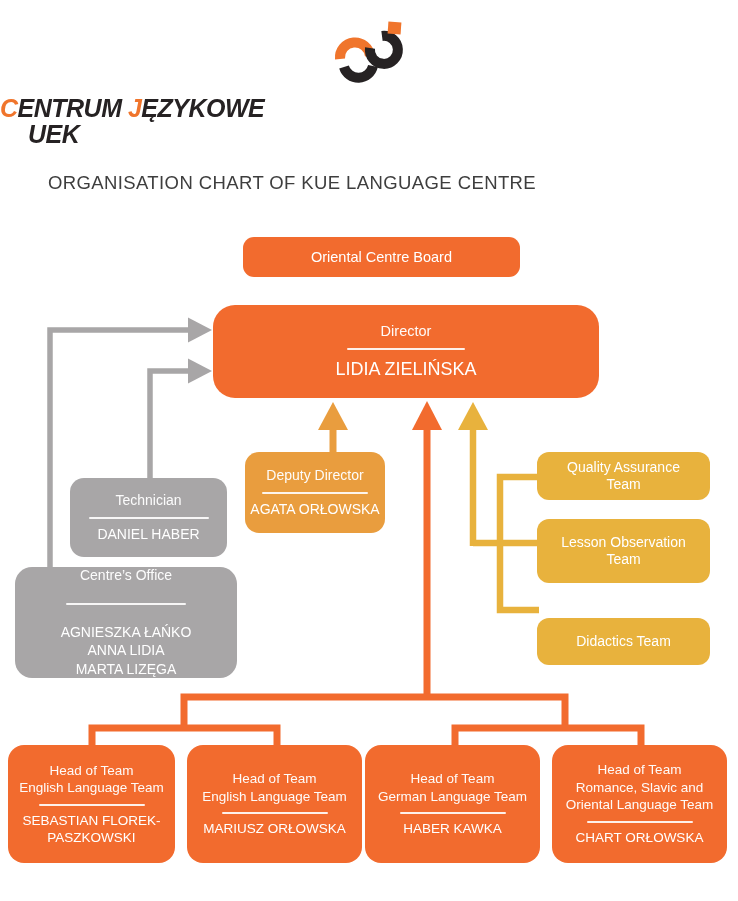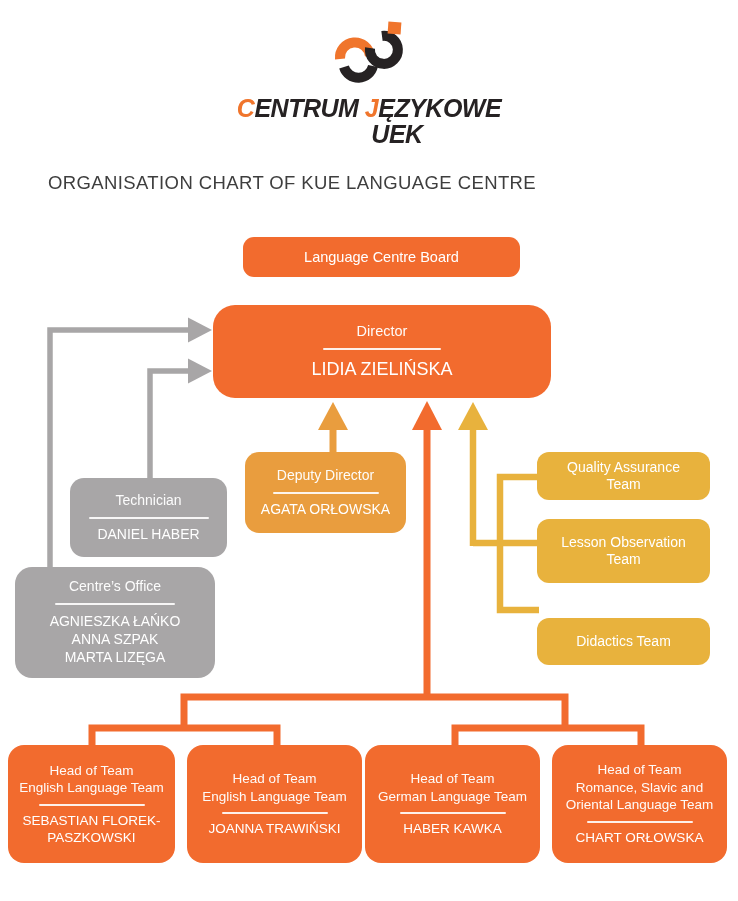--- a/index.html
+++ b/index.html
@@ -12,59 +12,59 @@
     --logo-orange:#F0752C;
   }
   *{margin:0;padding:0;box-sizing:border-box;}
   html,body{background:#fff;}
   body{font-family:"Liberation Sans", sans-serif;}
   .stage{position:relative;width:738px;height:901px;background:#fff;overflow:hidden;margin:0 auto;}
   .connectors{position:absolute;left:0;top:0;z-index:0;}
 
   
   .logo-mark{position:absolute;left:331px;top:20px;z-index:1;}
-  .logo-line{position:absolute;left:0;width:738px;text-align:center;z-index:1;
+  .logo-line{position:absolute;left:0;width:738px;text-align:left;z-index:1;
     font-style:italic;font-weight:bold;color:var(--logo-black);
     font-size:25px;letter-spacing:-0.5px;line-height:1.0;}
   .logo-line1{top:96px;}
   .logo-line2{top:122px;margin-left:28px;}
   .logo-line .accent{color:var(--logo-orange);}
 
   
   .page-title{position:absolute;left:0;top:172px;width:584px;text-align:center;z-index:1;
     font-size:18.5px;font-weight:400;color:var(--ink);letter-spacing:0.4px;}
 
   
   .node{position:absolute;z-index:2;color:#fff;display:flex;flex-direction:column;
     align-items:center;justify-content:center;text-align:center;line-height:1.25;}
   .node .role{opacity:.97;}
   .divider{display:block;height:2px;background:rgba(255,255,255,.9);border-radius:1px;}
 
   .board{left:243px;top:237px;width:277px;height:40px;background:var(--orange);
     border-radius:11px;font-size:14.5px;}
 
-  .director{left:213px;top:305px;width:338px;height:93px;background:var(--orange);
+  .director{left:213px;top:305px;width:386px;height:93px;background:var(--orange);
     border-radius:22px;font-size:14.5px;}
   .director .divider{width:118px;margin:8px 0;}
   .director .name{font-size:18px;}
 
-  .deputy{left:245px;top:452px;width:161px;height:81px;background:var(--amber);
+  .deputy{left:245px;top:452px;width:140px;height:81px;background:var(--amber);
     border-radius:14px;font-size:14px;}
   .deputy .divider{width:106px;margin:7px 0;}
 
   .gold{left:537px;width:173px;background:var(--gold);border-radius:12px;
     font-size:14px;padding:0 22px;align-items:center;}
   .gold1{top:452px;height:48px;}
   .gold2{top:519px;height:64px;}
   .gold3{top:586px;height:47px;margin-top:32px;}
 
   .grayed{background:var(--gray);}
   .technician{left:70px;top:478px;width:157px;height:79px;border-radius:14px;font-size:14px;}
   .technician .divider{width:120px;margin:7px 0;}
-  .office{left:15px;top:567px;width:200px;height:111px;border-radius:17px;font-size:14px;}
+  .office{left:15px;top:567px;width:222px;height:111px;border-radius:17px;font-size:14px;justify-content:space-between;}
   .office .divider{width:120px;margin:7px 0;}
   .office .member{display:block;line-height:1.32;}
 
   .head{top:745px;height:118px;background:var(--orange);border-radius:16px;
     font-size:13.5px;padding:0 8px;}
   .head .divider{width:106px;margin:7px 0;}
   .head .role-line{display:block;line-height:1.3;}
   .head1{left:8px;width:167px;}
   .head2{left:187px;width:175px;}
   .head3{left:365px;width:175px;}
@@ -103,21 +103,21 @@
     <path d="M13,47 A15,15 0 0 0 42,46" fill="none" stroke="#262223" stroke-width="10"></path>
     <path d="M51,16 A14,14 0 1 1 39,28" fill="none" stroke="#262223" stroke-width="10"></path>
     <rect x="57" y="2" width="13" height="12" fill="#F0752C" transform="rotate(4 63 8)"></rect>
   </svg>
   <div class="logo-line logo-line1"><span class="accent">C</span><span>ENTRUM </span><span class="accent">J</span><span>ĘZYKOWE</span></div>
   <div class="logo-line logo-line2">UEK</div>
 
   <div class="page-title">ORGANISATION CHART OF KUE LANGUAGE CENTRE</div>
 
   <div class="node board">
-    <span>Language Centre Board</span>
+    <span>Oriental Centre Board</span>
   </div>
 
   <div class="node director">
     <span class="role">Director</span>
     <span class="divider"></span>
     <span class="name">LIDIA ZIELIŃSKA</span>
   </div>
 
   <div class="node deputy">
     <span class="role">Deputy Director</span>
@@ -139,41 +139,41 @@
     <span class="role">Technician</span>
     <span class="divider"></span>
     <span class="name">DANIEL HABER</span>
   </div>
 
   <div class="node grayed office">
     <span class="role">Centre’s Office</span>
     <span class="divider"></span>
     <span class="names">
       <span class="member">AGNIESZKA ŁAŃKO</span>
-      <span class="member">ANNA SZPAK</span>
+      <span class="member">ANNA LIDIA</span>
       <span class="member">MARTA LIZĘGA</span>
     </span>
   </div>
 
   <div class="node head head1">
     <span class="role">
       <span class="role-line">Head of Team</span>
       <span class="role-line">English Language Team</span>
     </span>
     <span class="divider"></span>
     <span class="name">SEBASTIAN FLOREK-PASZKOWSKI</span>
   </div>
 
   <div class="node head head2">
     <span class="role">
       <span class="role-line">Head of Team</span>
       <span class="role-line">English Language Team</span>
     </span>
     <span class="divider"></span>
-    <span class="name">JOANNA TRAWIŃSKI</span>
+    <span class="name">MARIUSZ ORŁOWSKA</span>
   </div>
 
   <div class="node head head3">
     <span class="role">
       <span class="role-line">Head of Team</span>
       <span class="role-line">German Language Team</span>
     </span>
     <span class="divider"></span>
     <span class="name">HABER KAWKA</span>
   </div>

